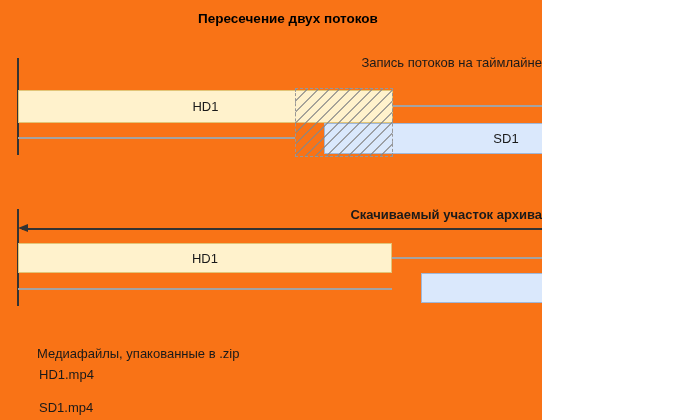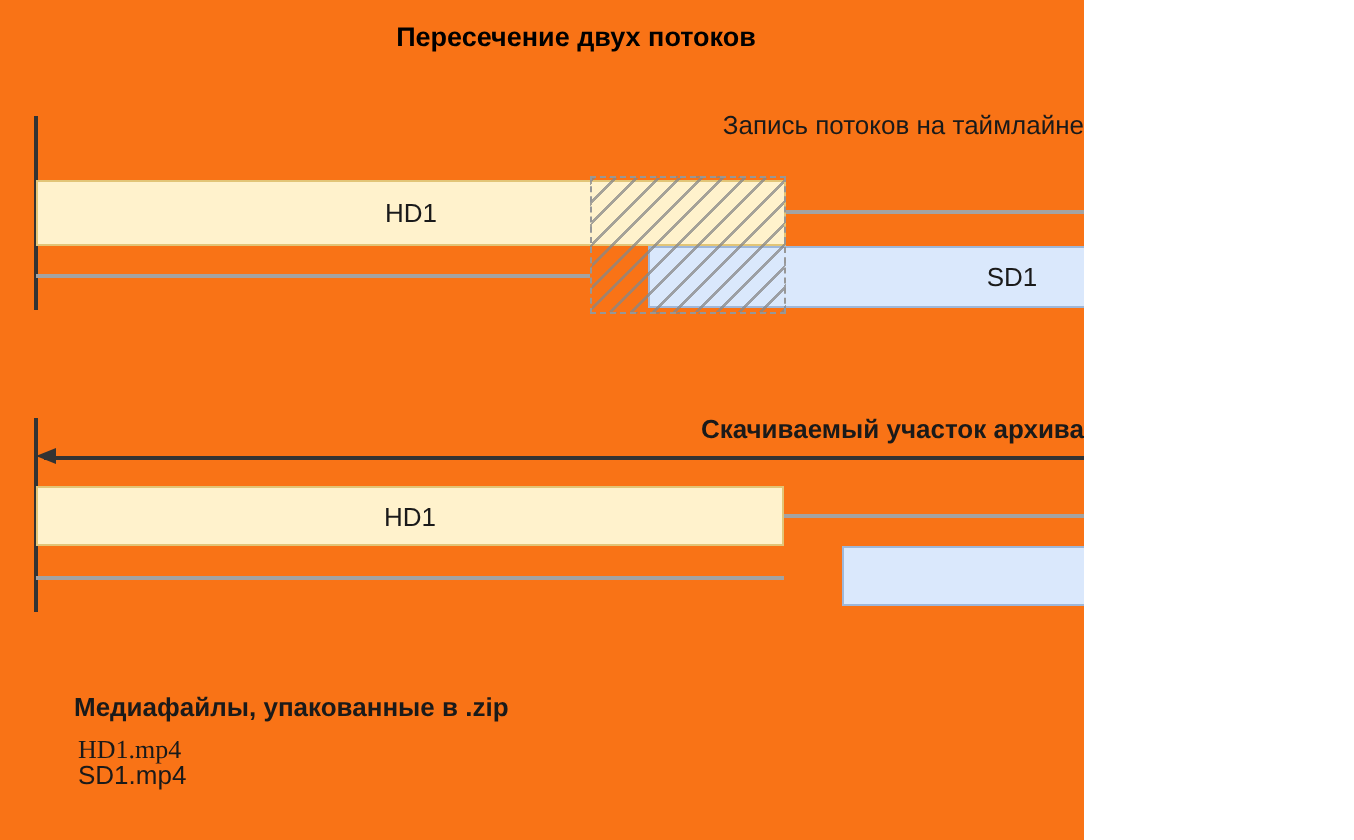--- a/index.html
+++ b/index.html
@@ -79,18 +79,18 @@
     <div class="abs bar bar-hd" style="left:18px; top:243px; width:374px; height:30px;">
       <span>HD1</span>
     </div>
 
     <div class="abs bar bar-sd" style="left:392px; top:273px; width:268px; height:30px;">
       <span>SD1</span>
     </div>
   </div>
 
   <div>
-    <div class="abs files" style="left:37px; top:346px;font-weight:bold;">Медиафайлы, упакованные в .zip</div>
-    <div class="abs files" style="left:39px; top:367px;font-family:Liberation Serif, serif;">HD1.mp4</div>
-    <div class="abs files" style="left:39px; top:380px;">SD1.mp4</div>
+    <div class="abs files" style="left:37px; top:346px;">Медиафайлы, упакованные в .zip</div>
+    <div class="abs files" style="left:39px; top:367px;">HD1.mp4</div>
+    <div class="abs files" style="left:39px; top:400px;">SD1.mp4</div>
   </div>
 
 </div>
 
 </body></html>

